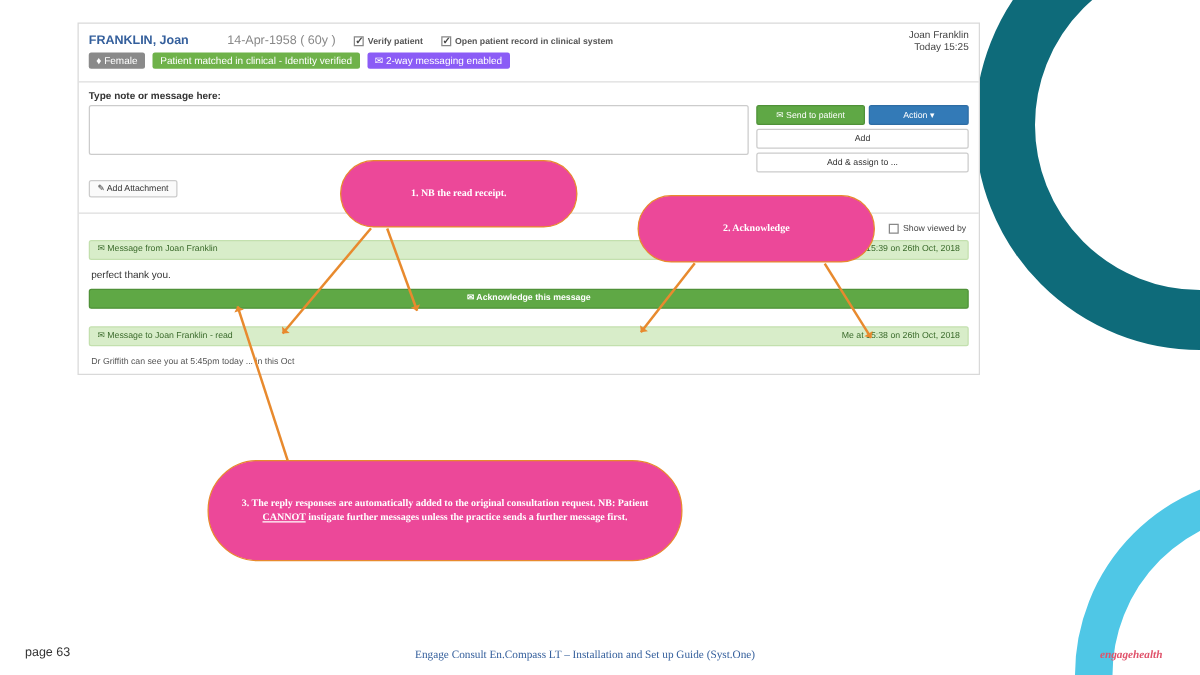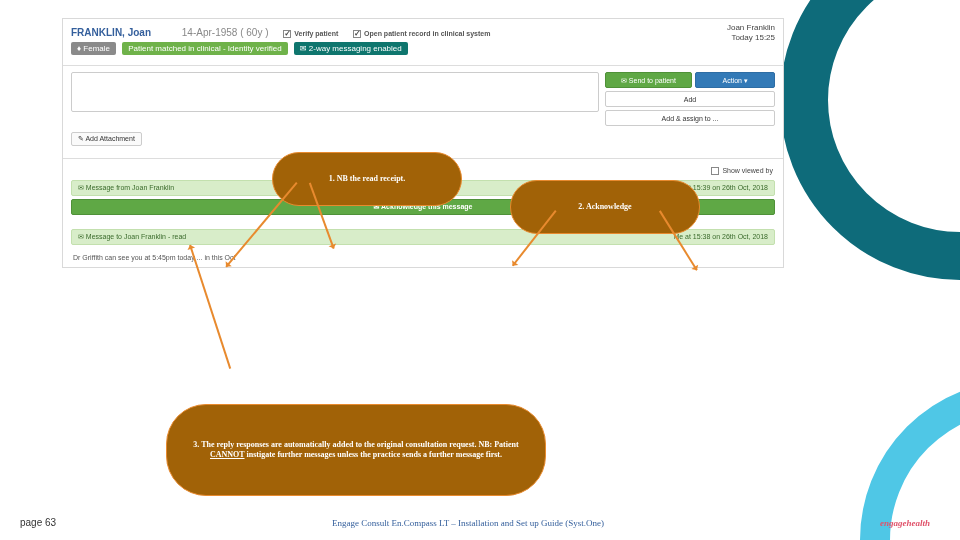--- a/index.html
+++ b/index.html
@@ -48,21 +48,21 @@
   .chk .box { display: inline-block; width: 8px; height: 8px; border: 1px solid #888; vertical-align: middle; margin-right: 3px; position: relative; }
   .chk .box::after { content: "✓"; position: absolute; top: -2px; left: 0; font-size: 8px; color: #444; }
 
   .badge-row { margin-top: 4px; }
   .badge {
     display: inline-block; padding: 2px 6px; font-size: 8px; color: #fff; border-radius: 2px;
     vertical-align: middle; margin-right: 4px;
   }
   .badge-grey { background: #8a8a8a; }
   .badge-green { background: #6fb24a; text-align: right; }
-  .badge-dkgreen { background: #0f766e; }
+  .badge-dkgreen { background: #8b5cf6; }
 
   .divider { border-top: 1px solid #ddd; margin: 6px 0; }
 
   .msglabel { font-size: 8px; font-weight: bold; padding: 0 8px 3px 8px; }
 
   .msgrow { display: flex; padding: 0 8px 6px 8px; gap: 6px; }
   .msg-input {
     flex: 1; height: 40px; border: 1px solid #ccc; border-radius: 2px; background: #fff;
   }
   .btncol { width: 170px; display: flex; flex-direction: column; gap: 3px; }
@@ -87,32 +87,31 @@
   }
   .bar-lime { background: #d8edc9; color: #3b6b2c; border: 1px solid #c3e0ae; }
   .bar-green-solid { background: #5fa845; color: #fff; border: 1px solid #4f9138; justify-content: center; font-weight: bold; }
   .msgbody { padding: 4px 10px; font-size: 8px; }
 
   .trail { padding: 6px 10px; font-size: 7px; color: #555; }
 
   
   .callout {
     position: absolute;
-    background: #a16207;
+    background: #ec4899;
     border: 1.5px solid #e88a2e;
     border-radius: 999px;
     color: #fff;
     text-align: center;
     display: flex; align-items: center; justify-content: center;
     padding: 8px 16px;
     font-family: Georgia, 'Times New Roman', serif;
     font-weight: bold;
     font-size: 8px;
     line-height: 1.3;
-    margin-top: 24px;
   }
   .callout.big { border-radius: 40px; }
   .callout u { text-decoration: underline; }
 
   
   .arrow {
     position: absolute;
     height: 1.5px;
     background: #e88a2e;
     transform-origin: left center;
@@ -159,20 +158,21 @@
     </div>
     <div class="badge-row">
       <span class="badge badge-grey">♦ Female</span>
       <span class="badge badge-green">Patient matched in clinical - Identity verified</span>
       <span class="badge badge-dkgreen">✉ 2-way messaging enabled</span>
     </div>
   </div>
 
   <div class="divider"></div>
 
+  <div class="msglabel">Type note or message here:</div>
   <div class="msgrow">
     <div class="msg-input"></div>
     <div class="btncol">
       <div class="btn-blue-wrap">
         <div class="btn btn-green" style="flex:1">✉ Send to patient</div>
         <div class="btn btn-blue">Action ▾</div>
       </div>
       <div class="btn">Add</div>
       <div class="btn">Add &amp; assign to ...</div>
     </div>
@@ -182,40 +182,41 @@
   <div class="divider"></div>
 
   <div class="viewedby">
     <span class="box2"></span><span>Show viewed by</span>
   </div>
 
   <div class="bar bar-lime">
     <span>✉  Message from Joan Franklin</span>
     <span>Joan Franklin at 15:39 on 26th Oct, 2018</span>
   </div>
+  <div class="msgbody">perfect thank you.</div>
 
   <div class="bar bar-green-solid">✉ Acknowledge this message</div>
 
   <div class="bar bar-lime" style="margin-top:14px">
     <span>✉  Message to Joan Franklin - read</span>
     <span>Me at 15:38 on 26th Oct, 2018</span>
   </div>
 
   <div class="trail">Dr Griffith can see you at 5:45pm today ... in this Oct</div>
 </div>
 
 <div class="callout" style="top:128px; left:272px; width:190px; height:54px">
   <span>1. NB the read receipt.</span>
 </div>
 
 <div class="callout" style="top:156px; left:510px; width:190px; height:54px">
   <span>2. Acknowledge</span>
 </div>
 
-<div class="callout big" style="top:380px; left:166px; width:380px; height:92px; font-size:8px">
+<div class="callout big" style="top:368px; left:166px; width:380px; height:81px; font-size:8px">
   <span>
     <span>3. The reply responses are automatically added to the original consultation request. NB: Patient </span><u>CANNOT</u><span> instigate further messages unless the practice sends a further message first.</span>
   </span>
 </div>
 
 <div class="arrow" style="top:182px; left:297px; width:110px; transform:rotate(130deg)"></div>
 <div class="arrow" style="top:182px; left:310px; width:70px;  transform:rotate(70deg)"></div>
 <div class="arrow" style="top:210px; left:556px; width:70px;  transform:rotate(128deg)"></div>
 <div class="arrow" style="top:210px; left:660px; width:70px;  transform:rotate(58deg)"></div>
 <div class="arrow" style="top:368px; left:230px; width:130px; transform:rotate(-108deg)"></div>

